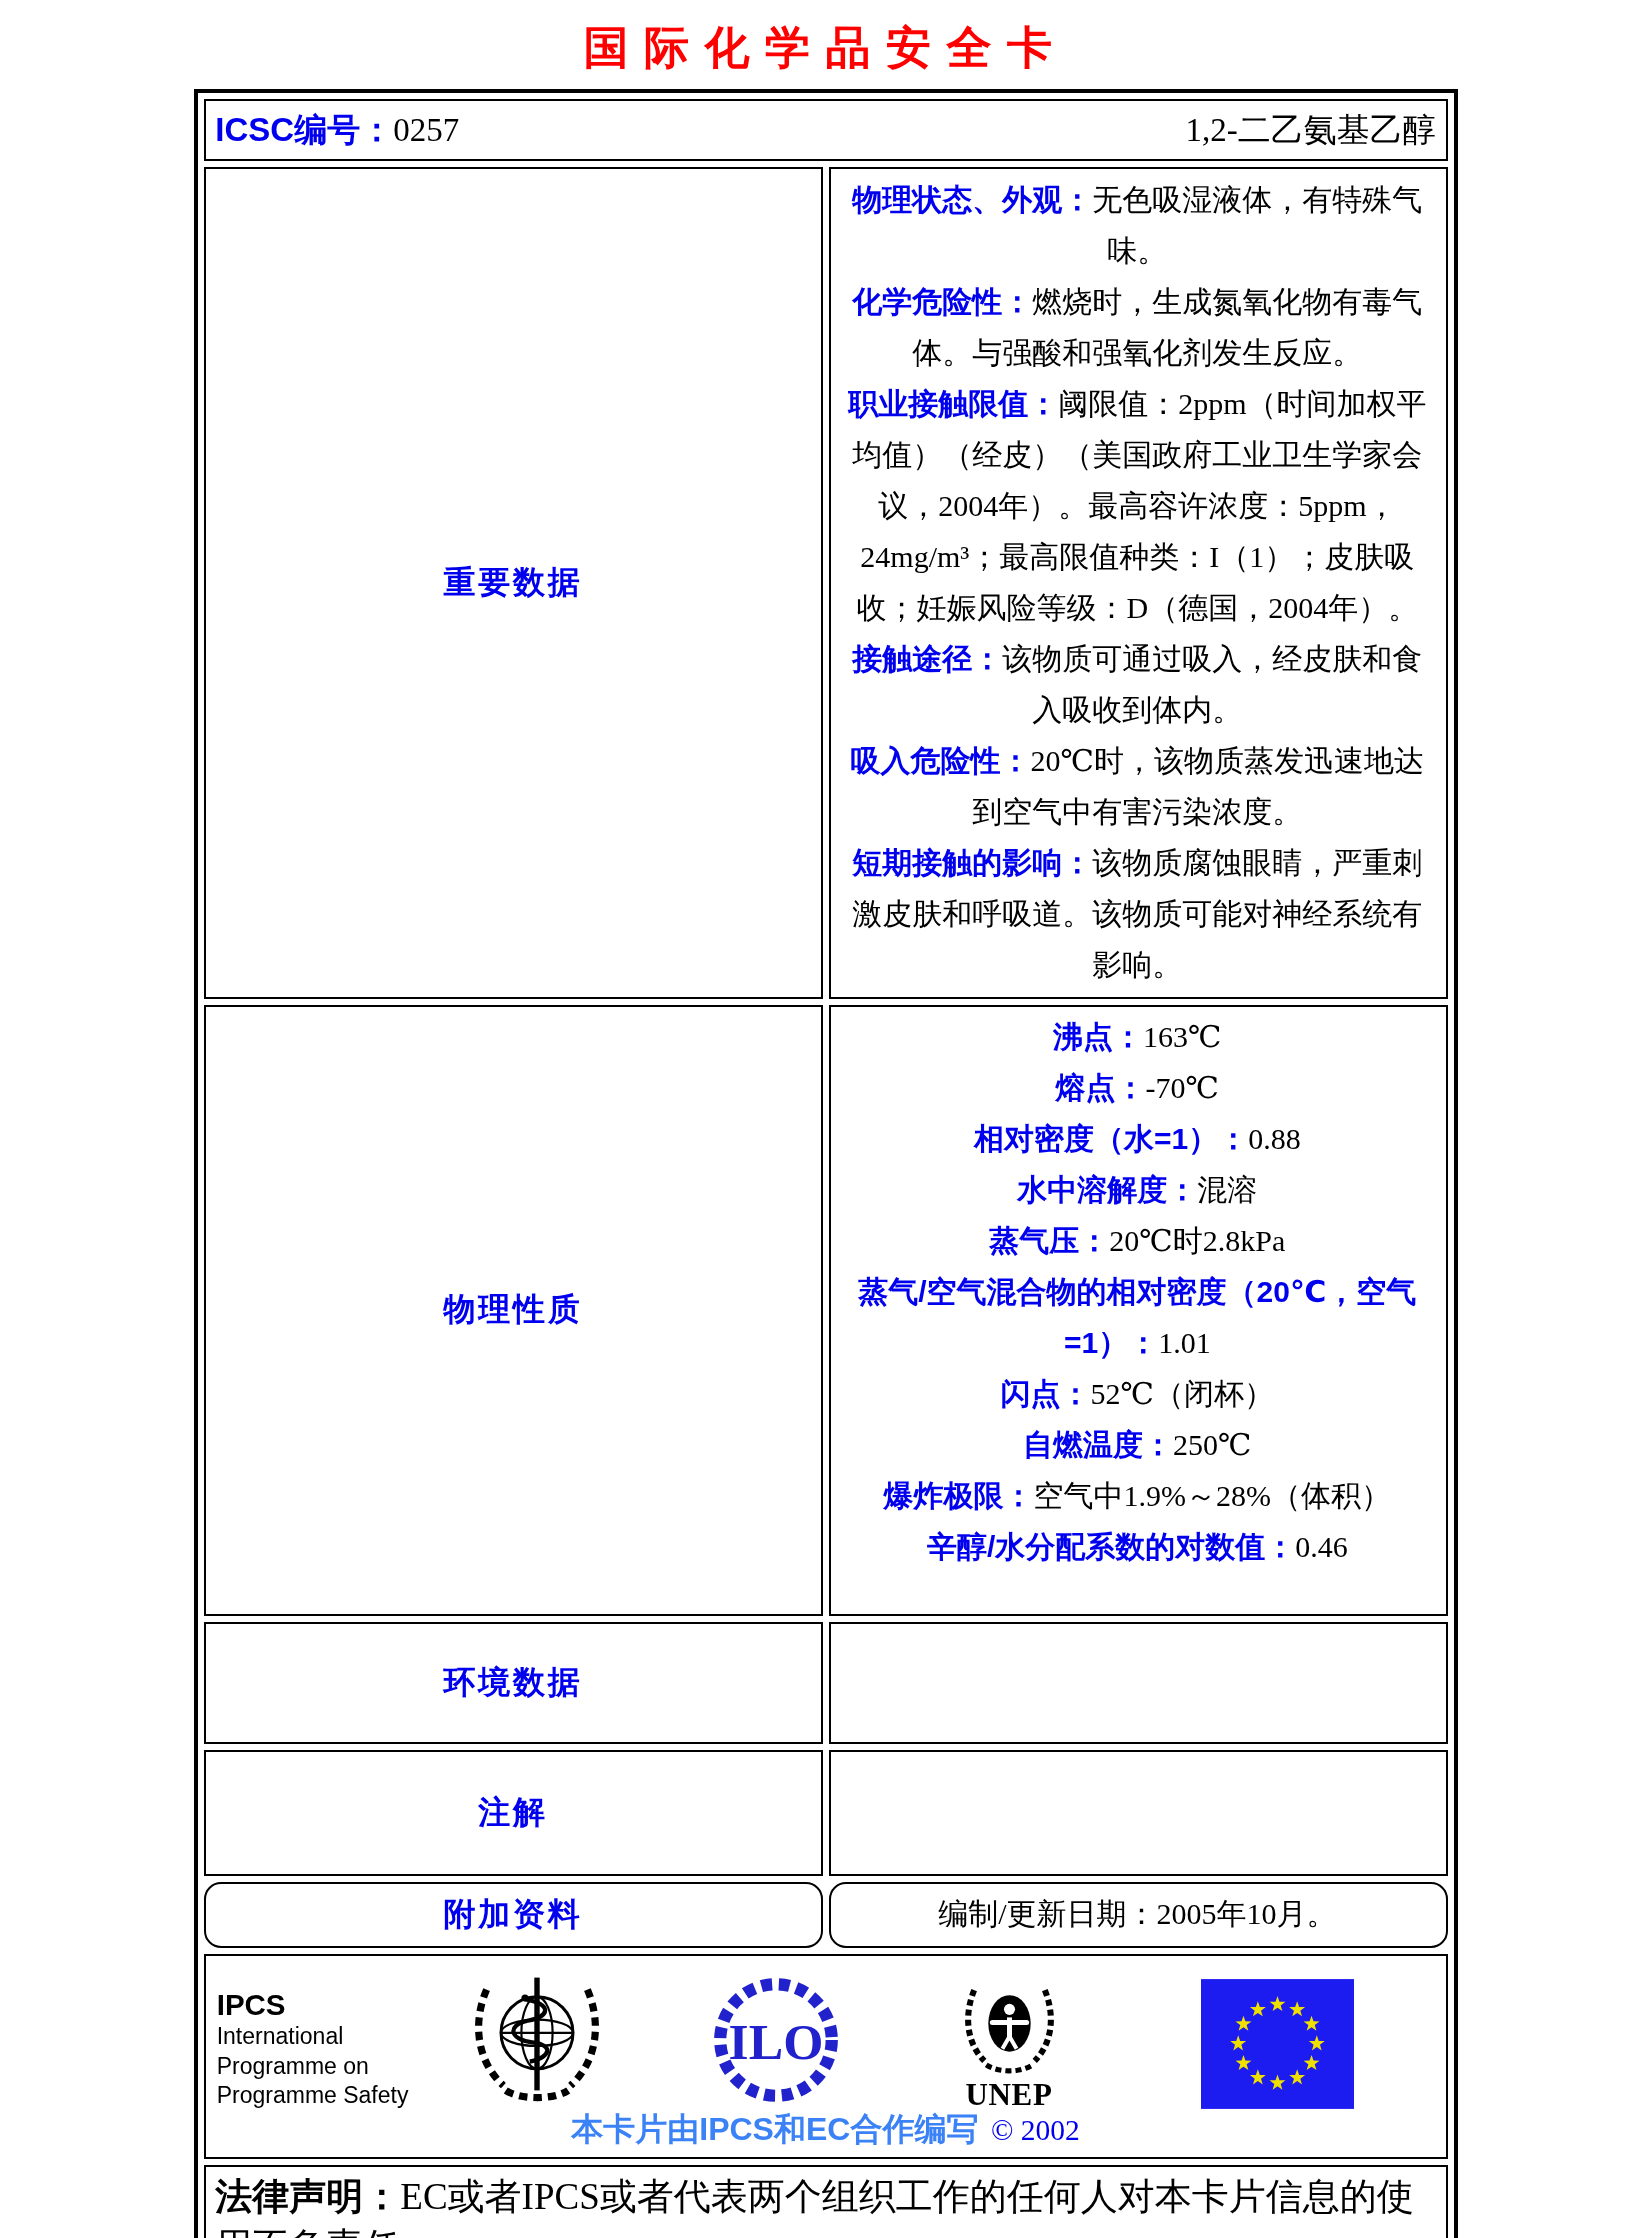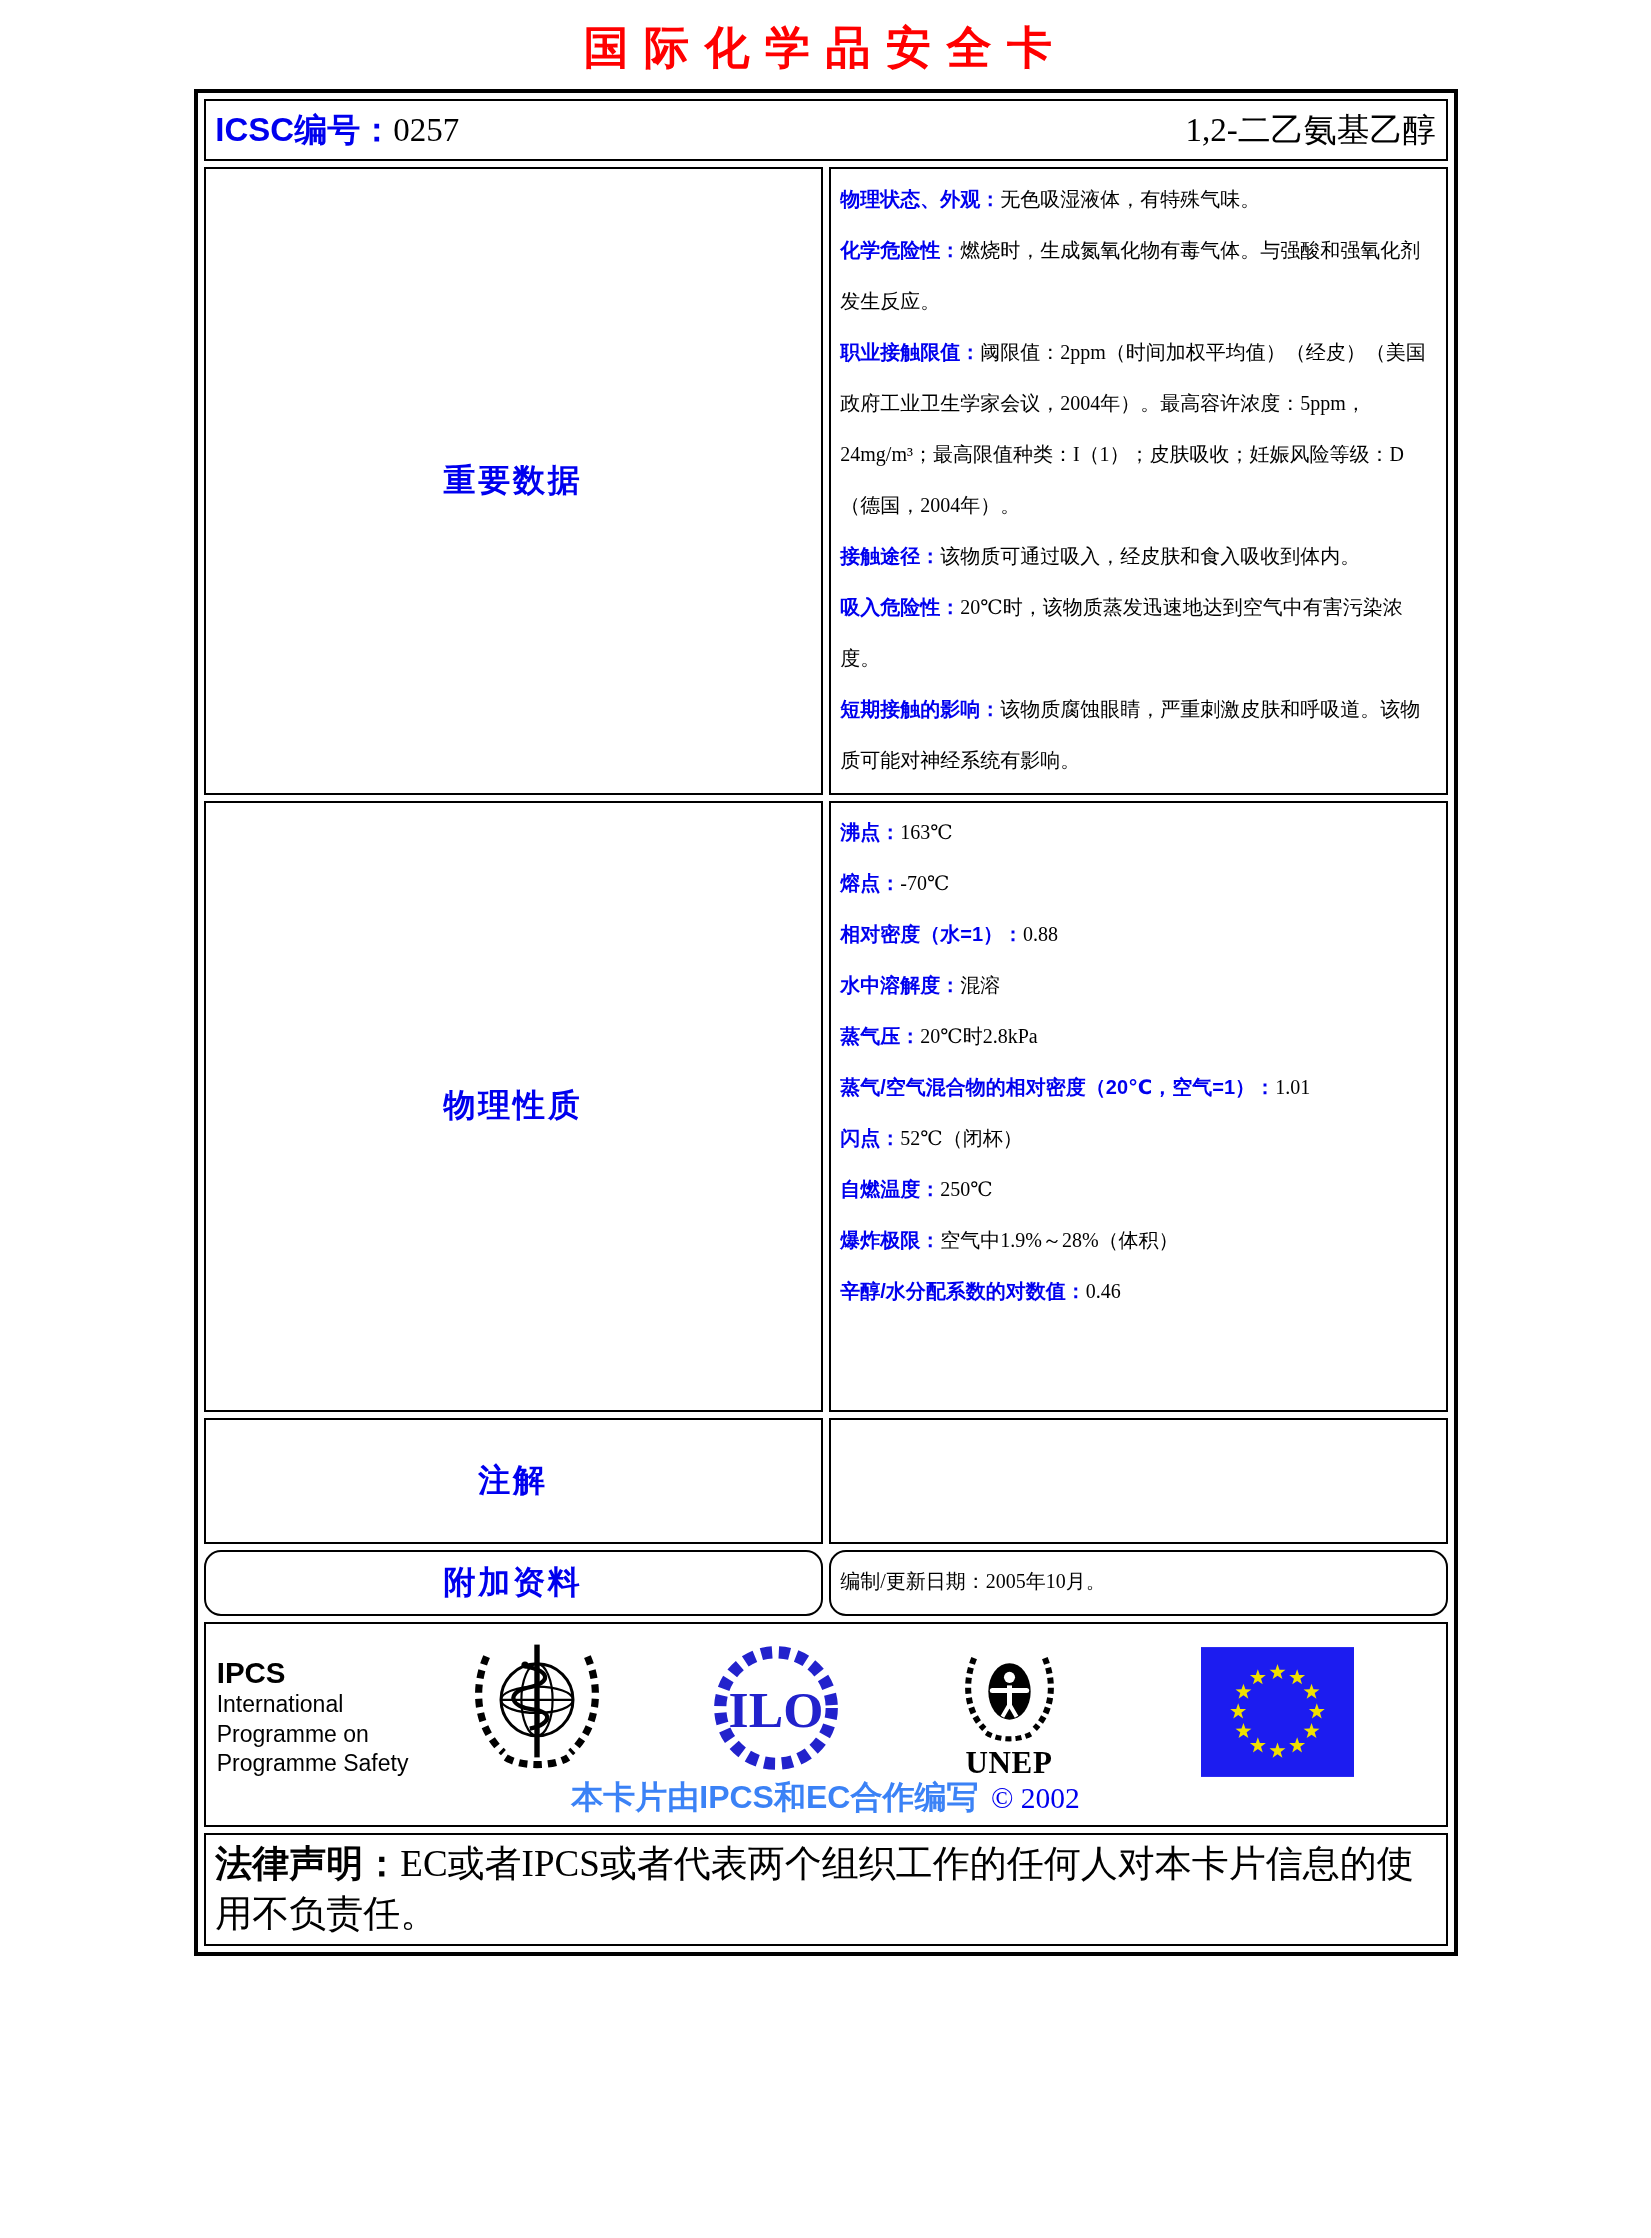--- a/index.html
+++ b/index.html
@@ -33,22 +33,23 @@
     vertical-align:middle;
     font-family:Liberation Mono, monospace;
     font-weight:bold;
     font-size:32px;
     color:#0000ee;
     letter-spacing:2.8px;
   }
   td.content {
     vertical-align:top;
     padding:4.2px 11.2px 7px 9.8px;
-    font-size:20px;
+    font-size:30px;
     line-height:51px;
+    text-align:center;
   }
   .lbl {
     font-family:"Liberation Sans","DejaVu Sans",sans-serif;
     font-weight:bold;
     color:#0000ee;
   }
   .val { color:#000; font-family:"Liberation Serif","DejaVu Serif",serif; }
   .header-cell { height:58px; vertical-align:middle; padding:0 9.8px; }
   .header-flex { display:flex; justify-content:space-between; align-items:flex-start; }
   .header-left { font-size:33px; }
@@ -137,20 +138,24 @@
       <div class="prop-line"><span class="lbl">水中溶解度：</span><span class="val">混溶</span></div>
       <div class="prop-line"><span class="lbl">蒸气压：</span><span class="val">20℃时2.8kPa</span></div>
       <div class="prop-line"><span class="lbl">蒸气/空气混合物的相对密度（20℃，空气=1）：</span><span class="val">1.01</span></div>
       <div class="prop-line"><span class="lbl">闪点：</span><span class="val">52℃（闭杯）</span></div>
       <div class="prop-line"><span class="lbl">自燃温度：</span><span class="val">250℃</span></div>
       <div class="prop-line"><span class="lbl">爆炸极限：</span><span class="val">空气中1.9%～28%（体积）</span></div>
       <div class="prop-line"><span class="lbl">辛醇/水分配系数的对数值：</span><span class="val">0.46</span></div>
     </td>
   </tr>
 
+  <tr>
+    <td class="row-label h-env">环境数据</td>
+    <td class="content h-env"></td>
+  </tr>
 
   <tr>
     <td class="row-label h-notes">注解</td>
     <td class="content h-notes"></td>
   </tr>
 
   <tr>
     <td class="row-label h-addl">附加资料</td>
     <td class="content addl-cell h-addl val">编制/更新日期：2005年10月。</td>
   </tr>

